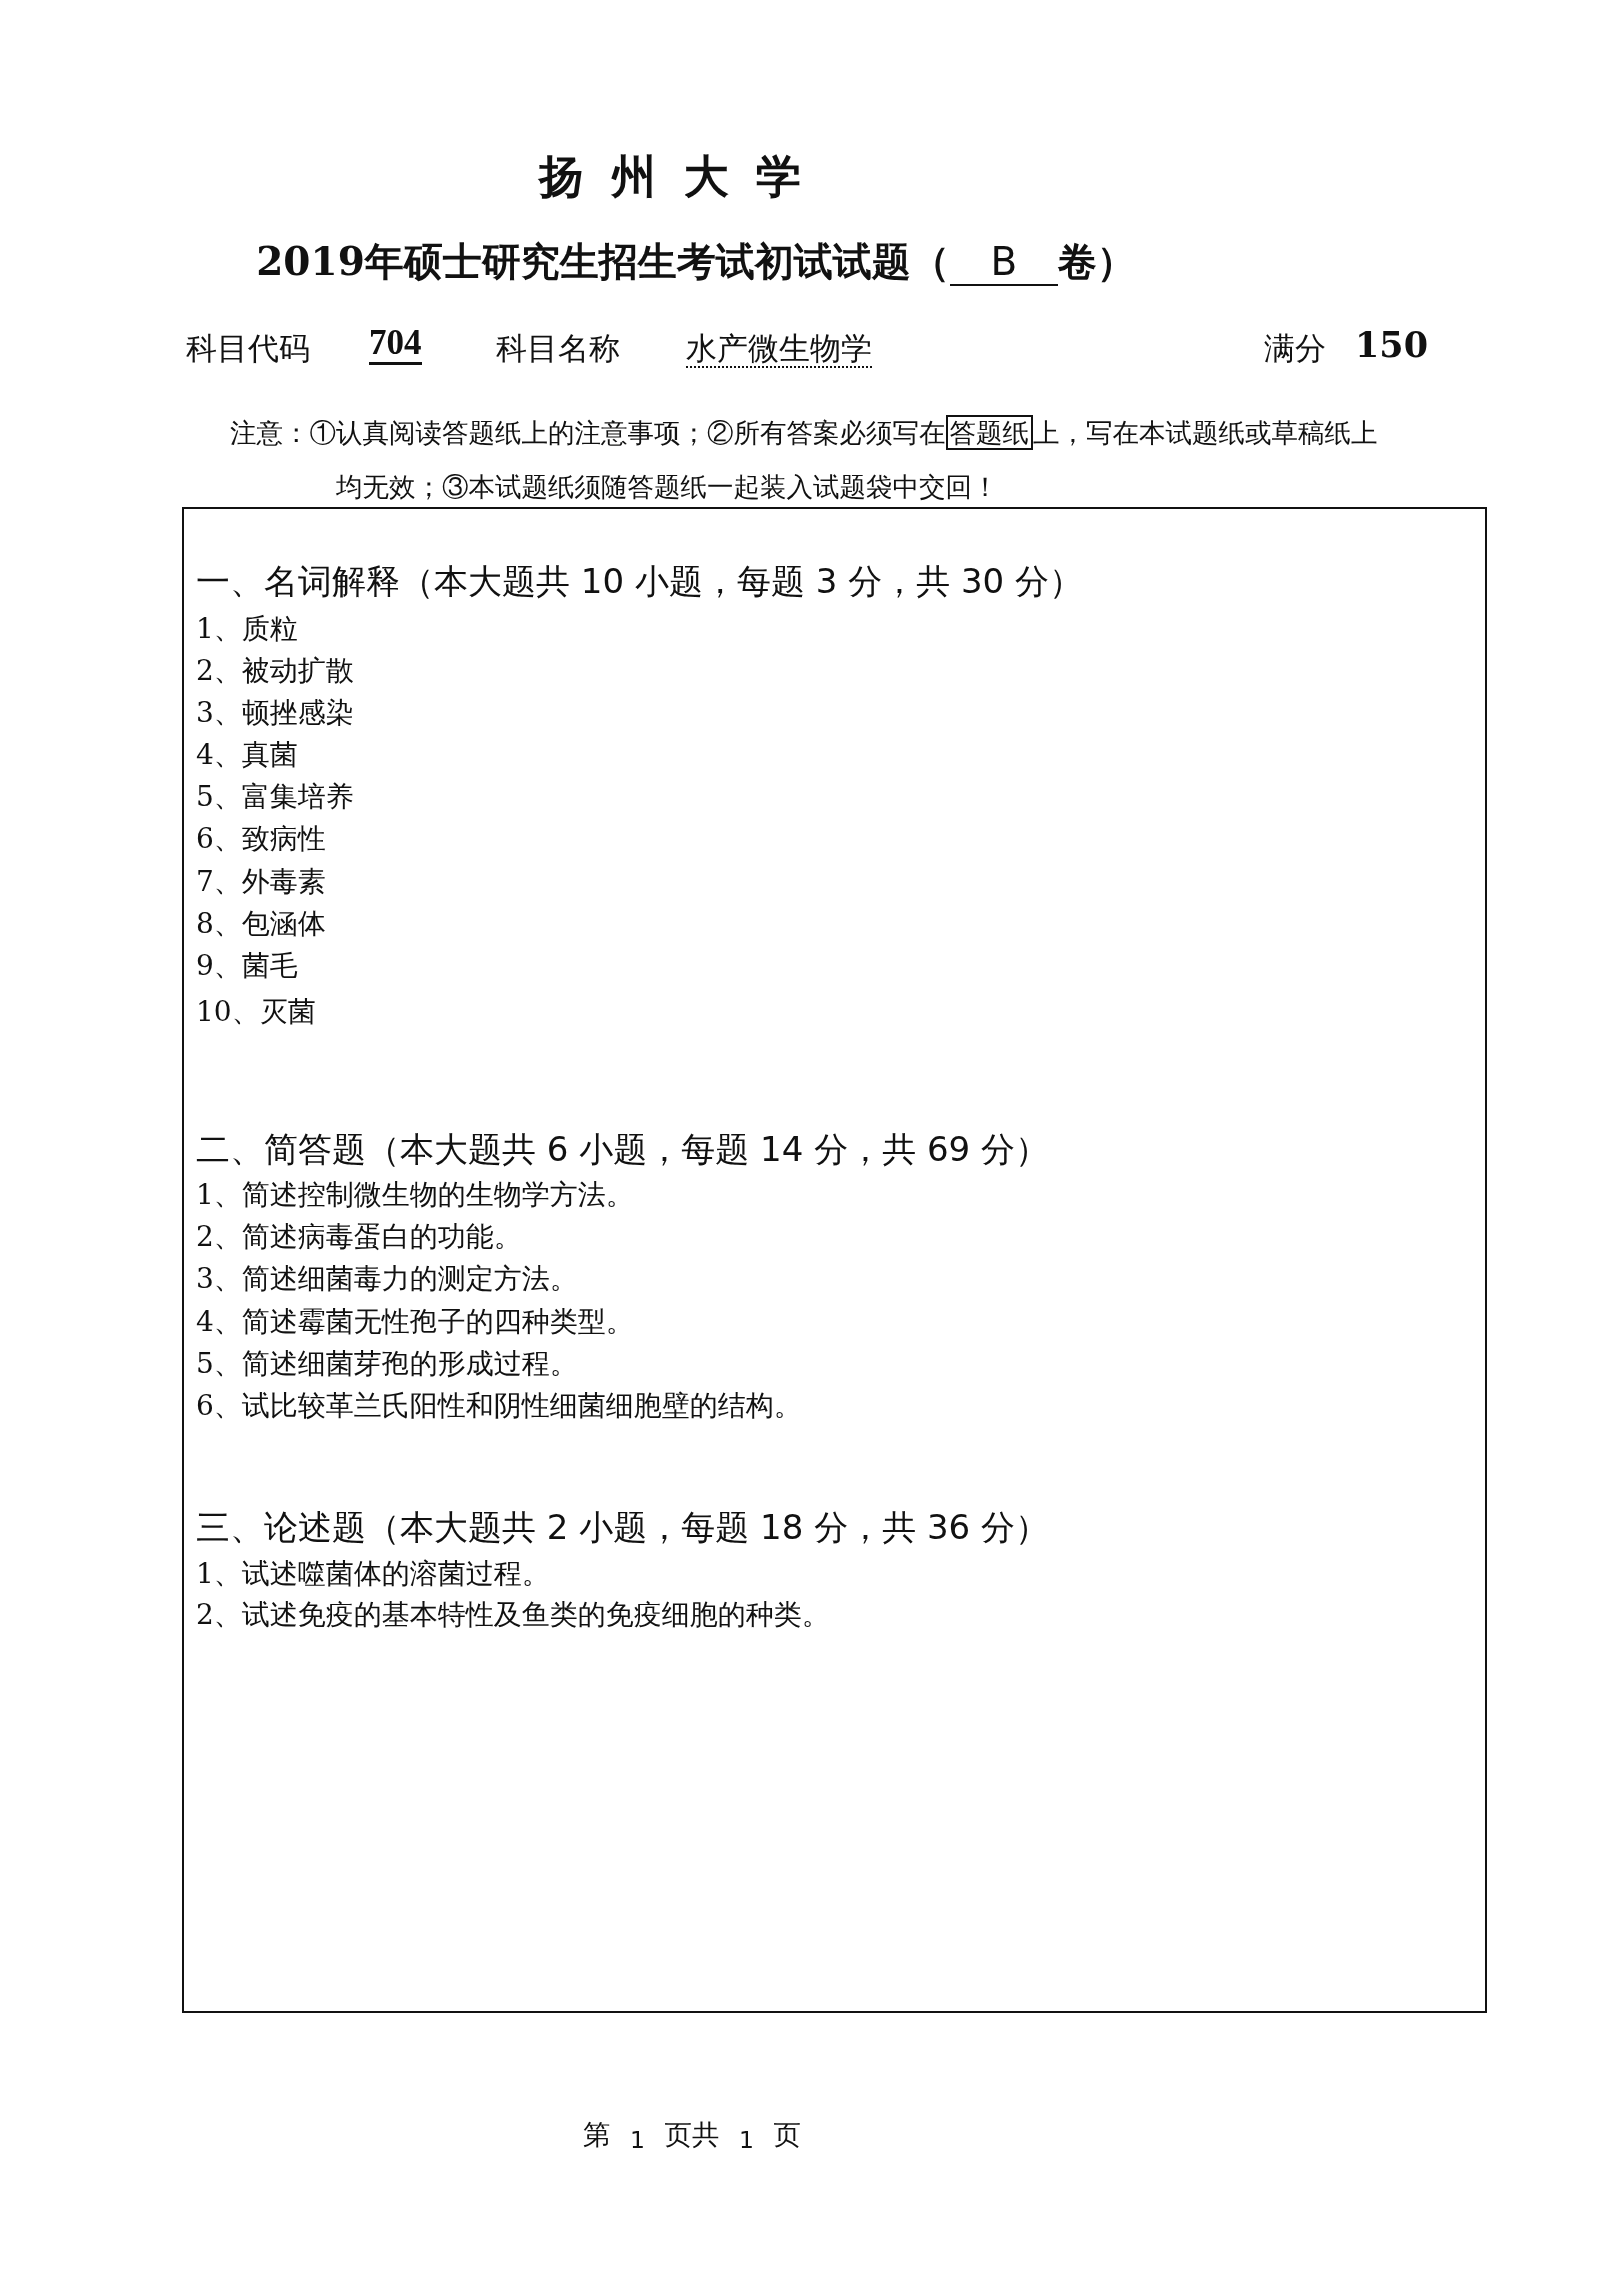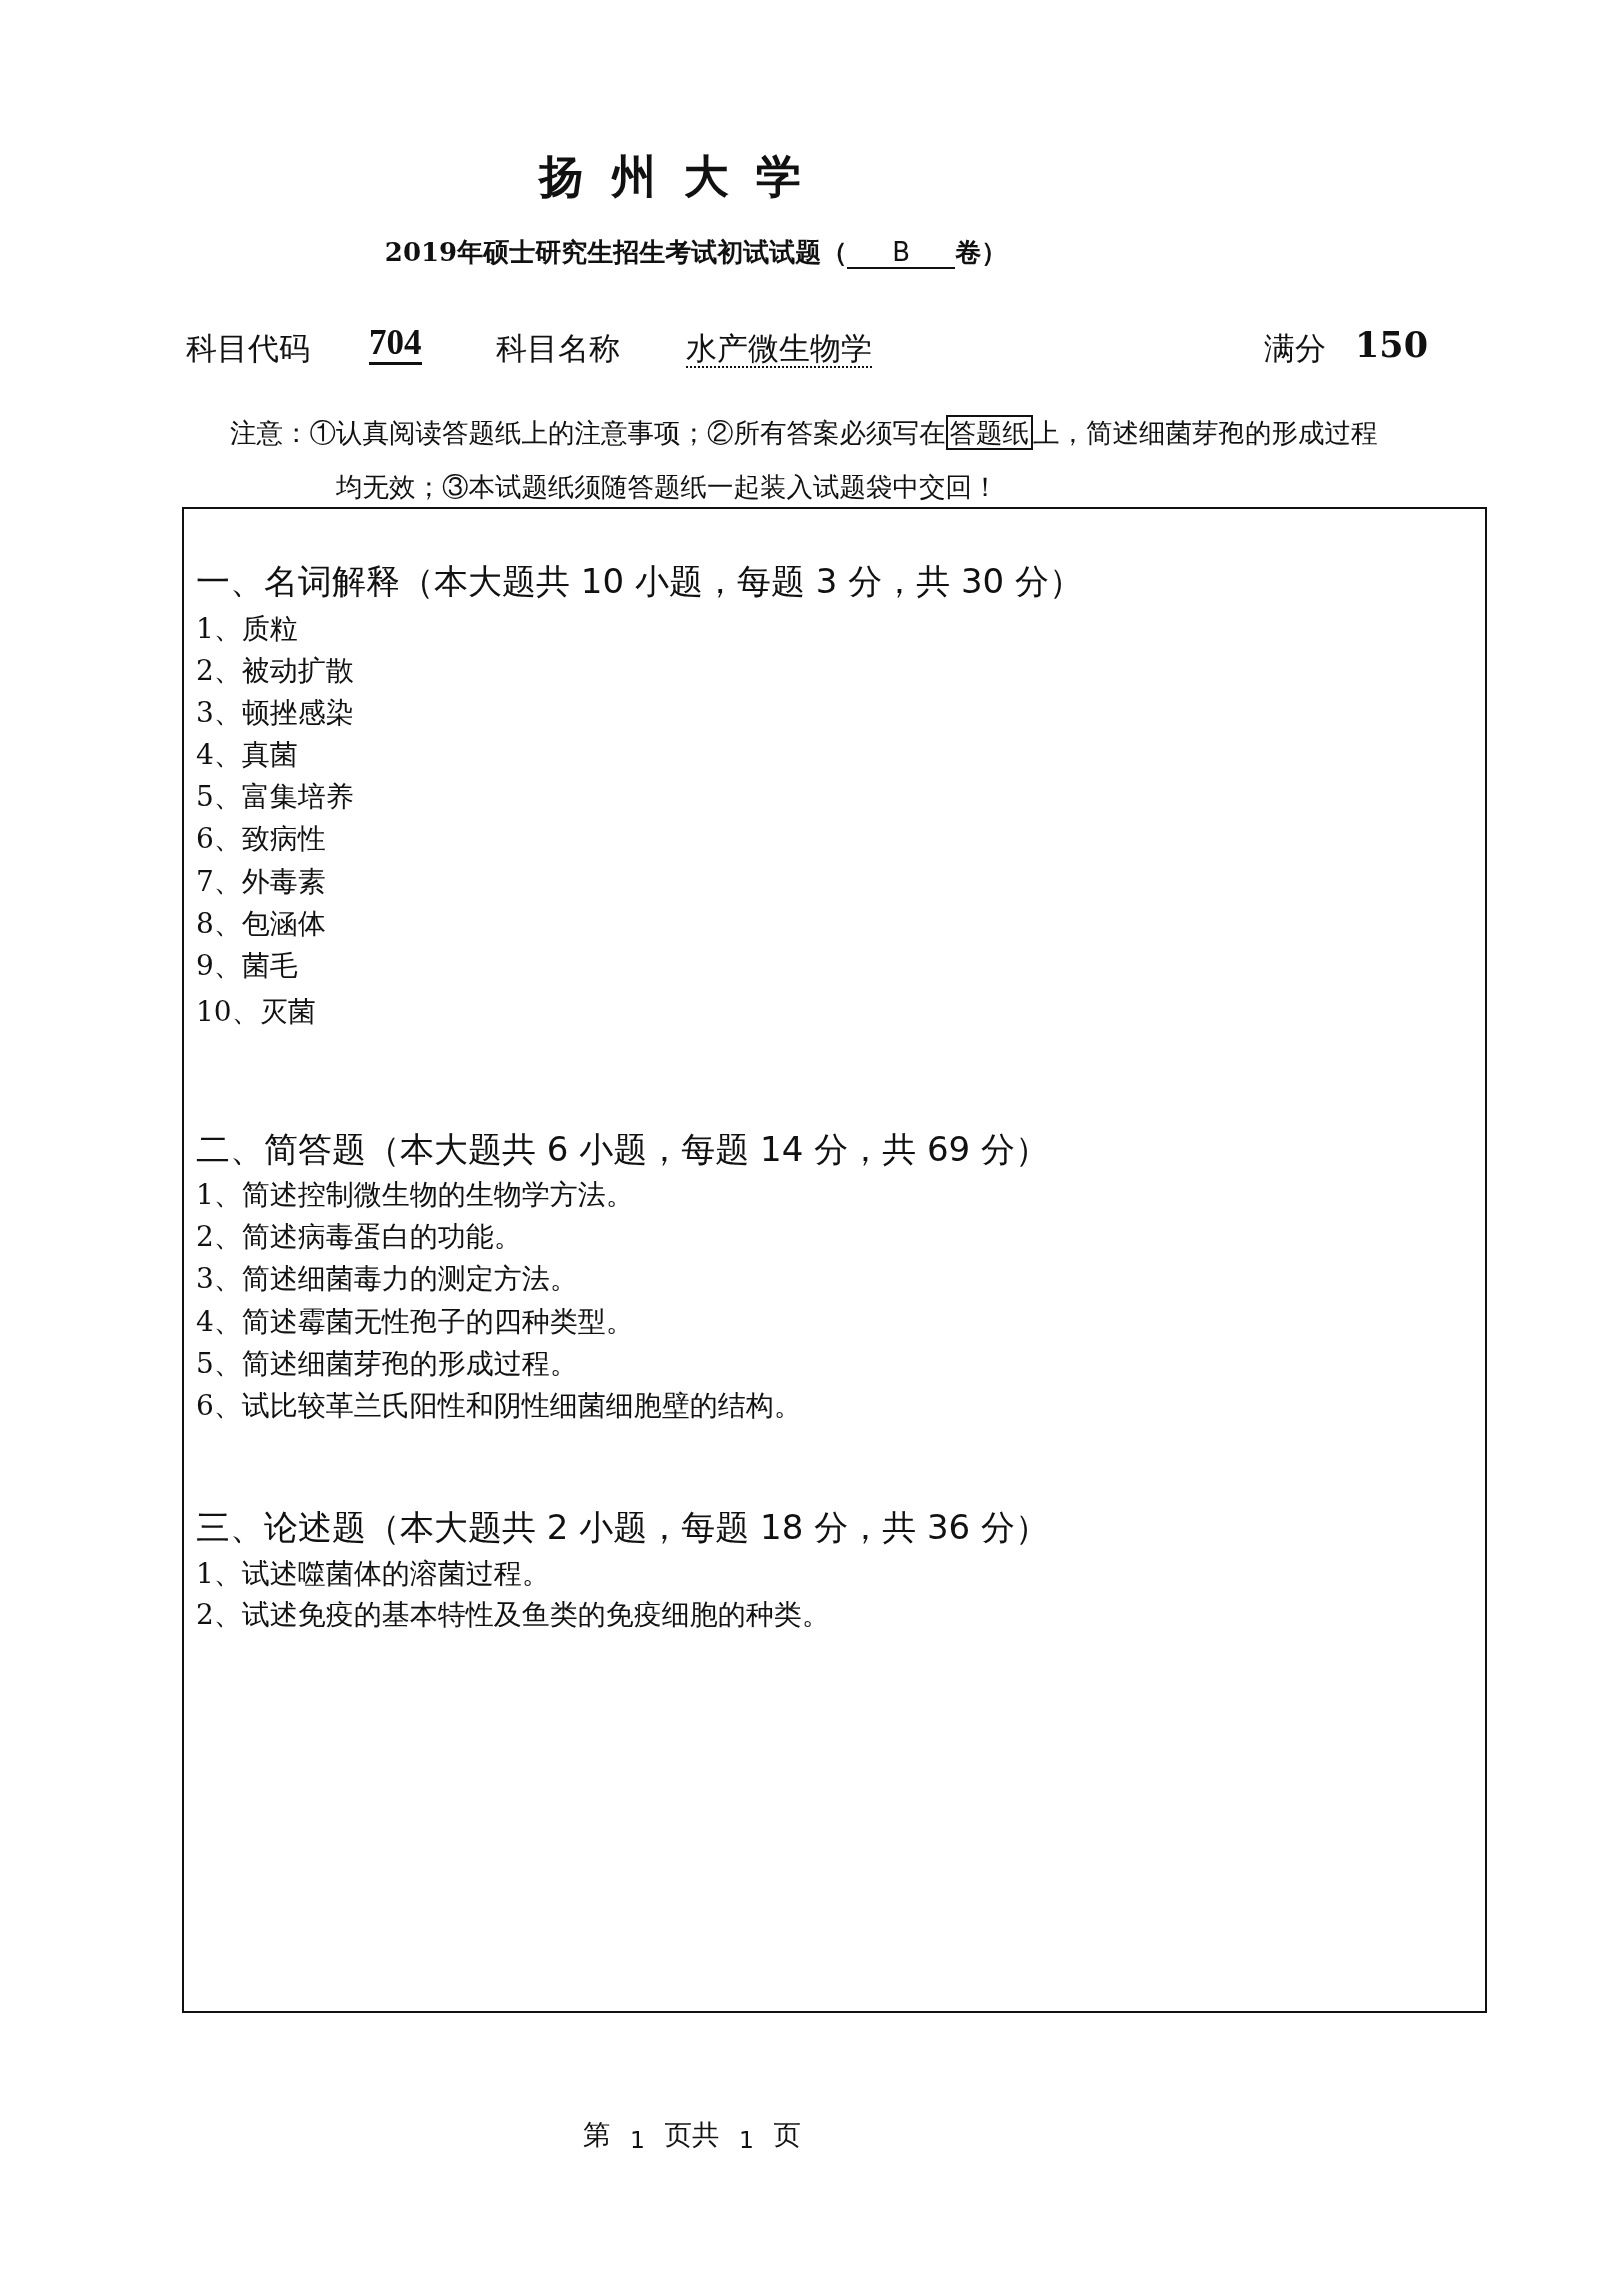--- a/index.html
+++ b/index.html
@@ -1,19 +1,19 @@
 <!DOCTYPE html>
 <html><head>
 <meta charset="utf-8">
 <style>
   html, body { margin:0; padding:0; background:#ffffff; }
   body { width:1620px; height:2293px; position:relative; overflow:hidden; color:#111; font-family:"DejaVu Sans", sans-serif; }
   .abs { position:absolute; white-space:nowrap; }
   .university { left:0; width:1340px; top:147px; text-align:center; font-family:"DejaVu Serif", serif; font-weight:bold; font-size:45px; letter-spacing:27.4px; text-indent:27.4px; }
-  .exam-title { left:0; width:1392px; top:235px; text-align:center; font-family:"DejaVu Serif", serif; font-weight:bold; font-size:26px; }
+  .exam-title { left:0; width:1392px; top:235px; text-align:center; font-family:"DejaVu Serif", serif; font-weight:bold; font-size:39px; }
   .exam-title .paper-blank { display:inline-block; min-width:108px; border-bottom:2px solid #111; text-align:center; font-family:"DejaVu Sans", sans-serif; font-weight:normal; }
   .meta { top:328px; font-size:31px; font-family:"DejaVu Serif", serif; }
   .meta .val-bold { font-weight:bold; font-size:35px; }
   .code-val { border-bottom:3.9px solid #111; padding-bottom:0;font-family:Liberation Serif, serif; }
   .name-val { border-bottom:2px dotted #111; }
   .notice { left:230px; top:415px; font-size:26.5px; font-family:"DejaVu Serif", serif; }
   .notice2 { left:336px; top:469px; font-size:26.5px; font-family:Liberation Serif, serif; }
   .boxed { border:2px solid #111; padding:0 2px; }
   .frame { left:182px; top:507px; width:1305px; height:1506px; border:2px solid #111; box-sizing:border-box; }
   .sec-head { left:196px; font-size:34px; font-family:"DejaVu Sans", sans-serif; }
@@ -31,21 +31,21 @@
 </div>
 
 <div class="abs meta" style="left:186px;">科目代码</div>
 <div class="abs meta" style="left:369px; top:323px;"><span class="val-bold code-val">704</span></div>
 <div class="abs meta" style="left:496px;">科目名称</div>
 <div class="abs meta" style="left:686px;"><span class="name-val">水产微生物学</span></div>
 <div class="abs meta" style="left:1264px;">满分</div>
 <div class="abs meta" style="left:1355px; top:324px;"><span class="val-bold">150</span></div>
 
 <div class="abs notice">
-  <span>注意：①认真阅读答题纸上的注意事项；②所有答案必须写在</span><span class="boxed">答题纸</span><span>上，简述细菌芽孢的形成过程</span>
+  <span>注意：①认真阅读答题纸上的注意事项；②所有答案必须写在</span><span class="boxed">答题纸</span><span>上，写在本试题纸或草稿纸上</span>
 </div>
 <div class="abs notice2">均无效；③本试题纸须随答题纸一起装入试题袋中交回！</div>
 
 <div class="abs frame"></div>
 
 <div class="abs sec-head" style="top:559px;">一、名词解释（本大题共 10 小题，每题 3 分，共 30 分）</div>
 <div class="abs item" style="top:610px;">1、质粒</div>
 <div class="abs item" style="top:652px;">2、被动扩散</div>
 <div class="abs item" style="top:694px;">3、顿挫感染</div>
 <div class="abs item" style="top:736px;">4、真菌</div>

